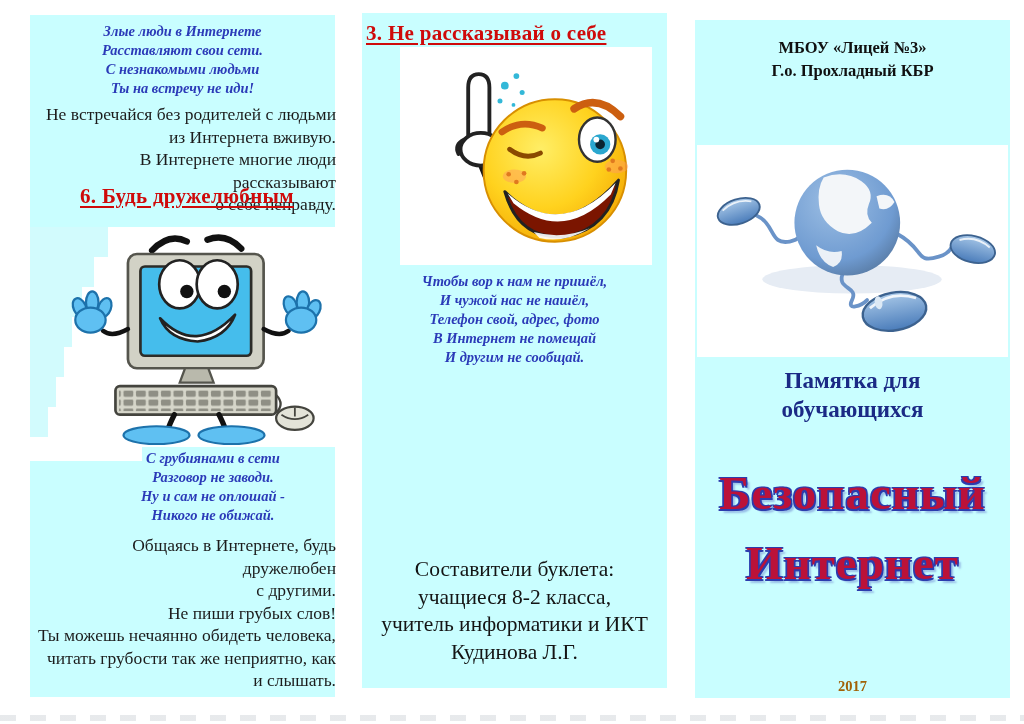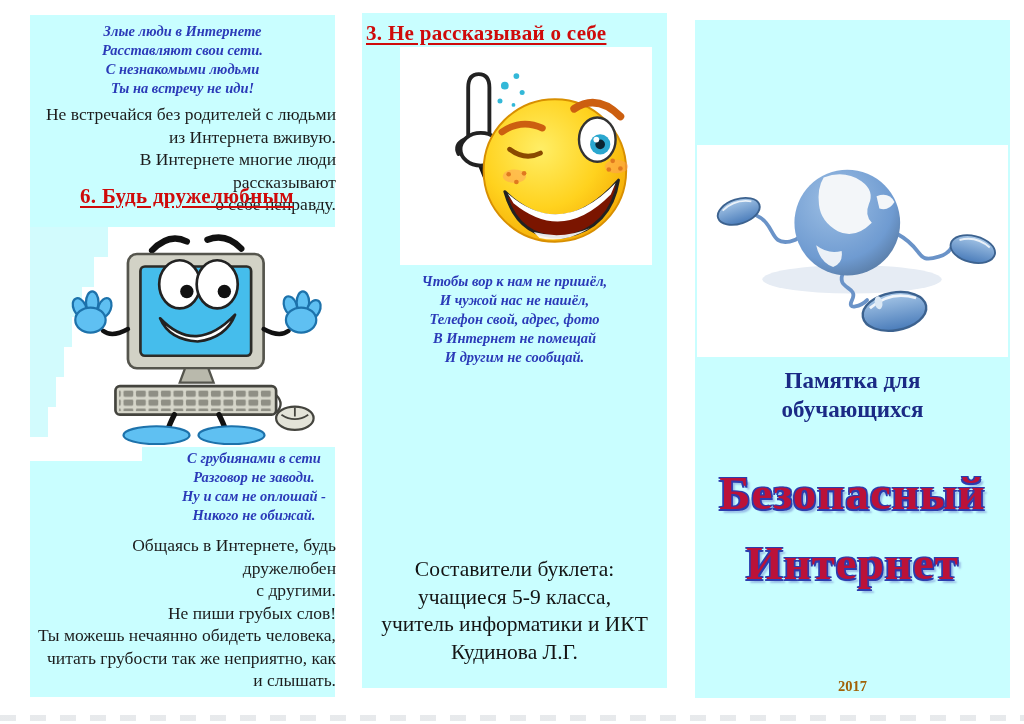--- a/index.html
+++ b/index.html
@@ -131,21 +131,21 @@
 
         <path d="M128,208 q-5,10 -7,16 M178,208 q5,10 7,16" stroke="#111" stroke-width="6" fill="none" stroke-linecap="round"></path>
         <ellipse cx="108" cy="231" rx="37" ry="10" fill="#5fc0f2" stroke="#1d72ab" stroke-width="2.5"></ellipse>
         <ellipse cx="192" cy="231" rx="37" ry="10" fill="#5fc0f2" stroke="#1d72ab" stroke-width="2.5"></ellipse>
       </svg>
     </div>
 
     <div class="cyan" style="left:0; top:447px; width:305px; height:250px;"></div>
     <div class="abs" style="left:0; top:447px; width:112px; height:14px; background:#fff;"></div>
 
-    <div class="poem ml" style="left:0; top:449px; width:366px;margin-left:41px;">С грубиянами в сети
+    <div class="poem ml" style="left:0; top:449px; width:366px;">С грубиянами в сети
 Разговор не заводи.
 Ну и сам не оплошай -
 Никого не обижай.</div>
 
     <div class="body-text ml" style="left:6px; top:534px; width:300px;">Общаясь в Интернете, будь дружелюбен
 с другими.
 Не пиши грубых слов!
 Ты можешь нечаянно обидеть человека,
 читать грубости так же неприятно, как
 и слышать.</div>
@@ -211,28 +211,30 @@
     </div>
 
     <div class="poem ml" style="left:0; top:272px; width:305px;">Чтобы вор к нам не пришёл,
 И чужой нас не нашёл,
 Телефон свой, адрес, фото
 В Интернет не помещай
 И другим не сообщай.</div>
 
 
     <div class="credits ml" style="left:0; top:556px; width:305px;">Составители буклета:
-учащиеся 5-9 класса,
+учащиеся 8-2 класса,
 учитель информатики и ИКТ
 Кудинова Л.Г.</div>
   </section>
 
   <section class="abs" style="left:695px; top:0; width:315px; height:724px;">
     <div class="cyan" style="left:0; top:20px; width:315px; height:678px;"></div>
 
+    <div class="school ml" style="left:0; top:36px; width:315px;">МБОУ «Лицей №3»
+Г.о. Прохладный КБР</div>
 
     <div class="imgbox" style="left:2px; top:145px; width:311px; height:212px;">
       <svg class="abs" style="left:4px; top:8px;" width="302" height="196" viewBox="0 0 320 200" aria-hidden="true">
         <defs>
           <radialGradient id="gg" cx="38%" cy="30%" r="80%">
             <stop offset="0%" stop-color="#9dbfe4"></stop>
             <stop offset="70%" stop-color="#6f9bd1"></stop>
             <stop offset="100%" stop-color="#54759c"></stop>
           </radialGradient>
           <linearGradient id="mg" x1="0" y1="0" x2="0" y2="1">

